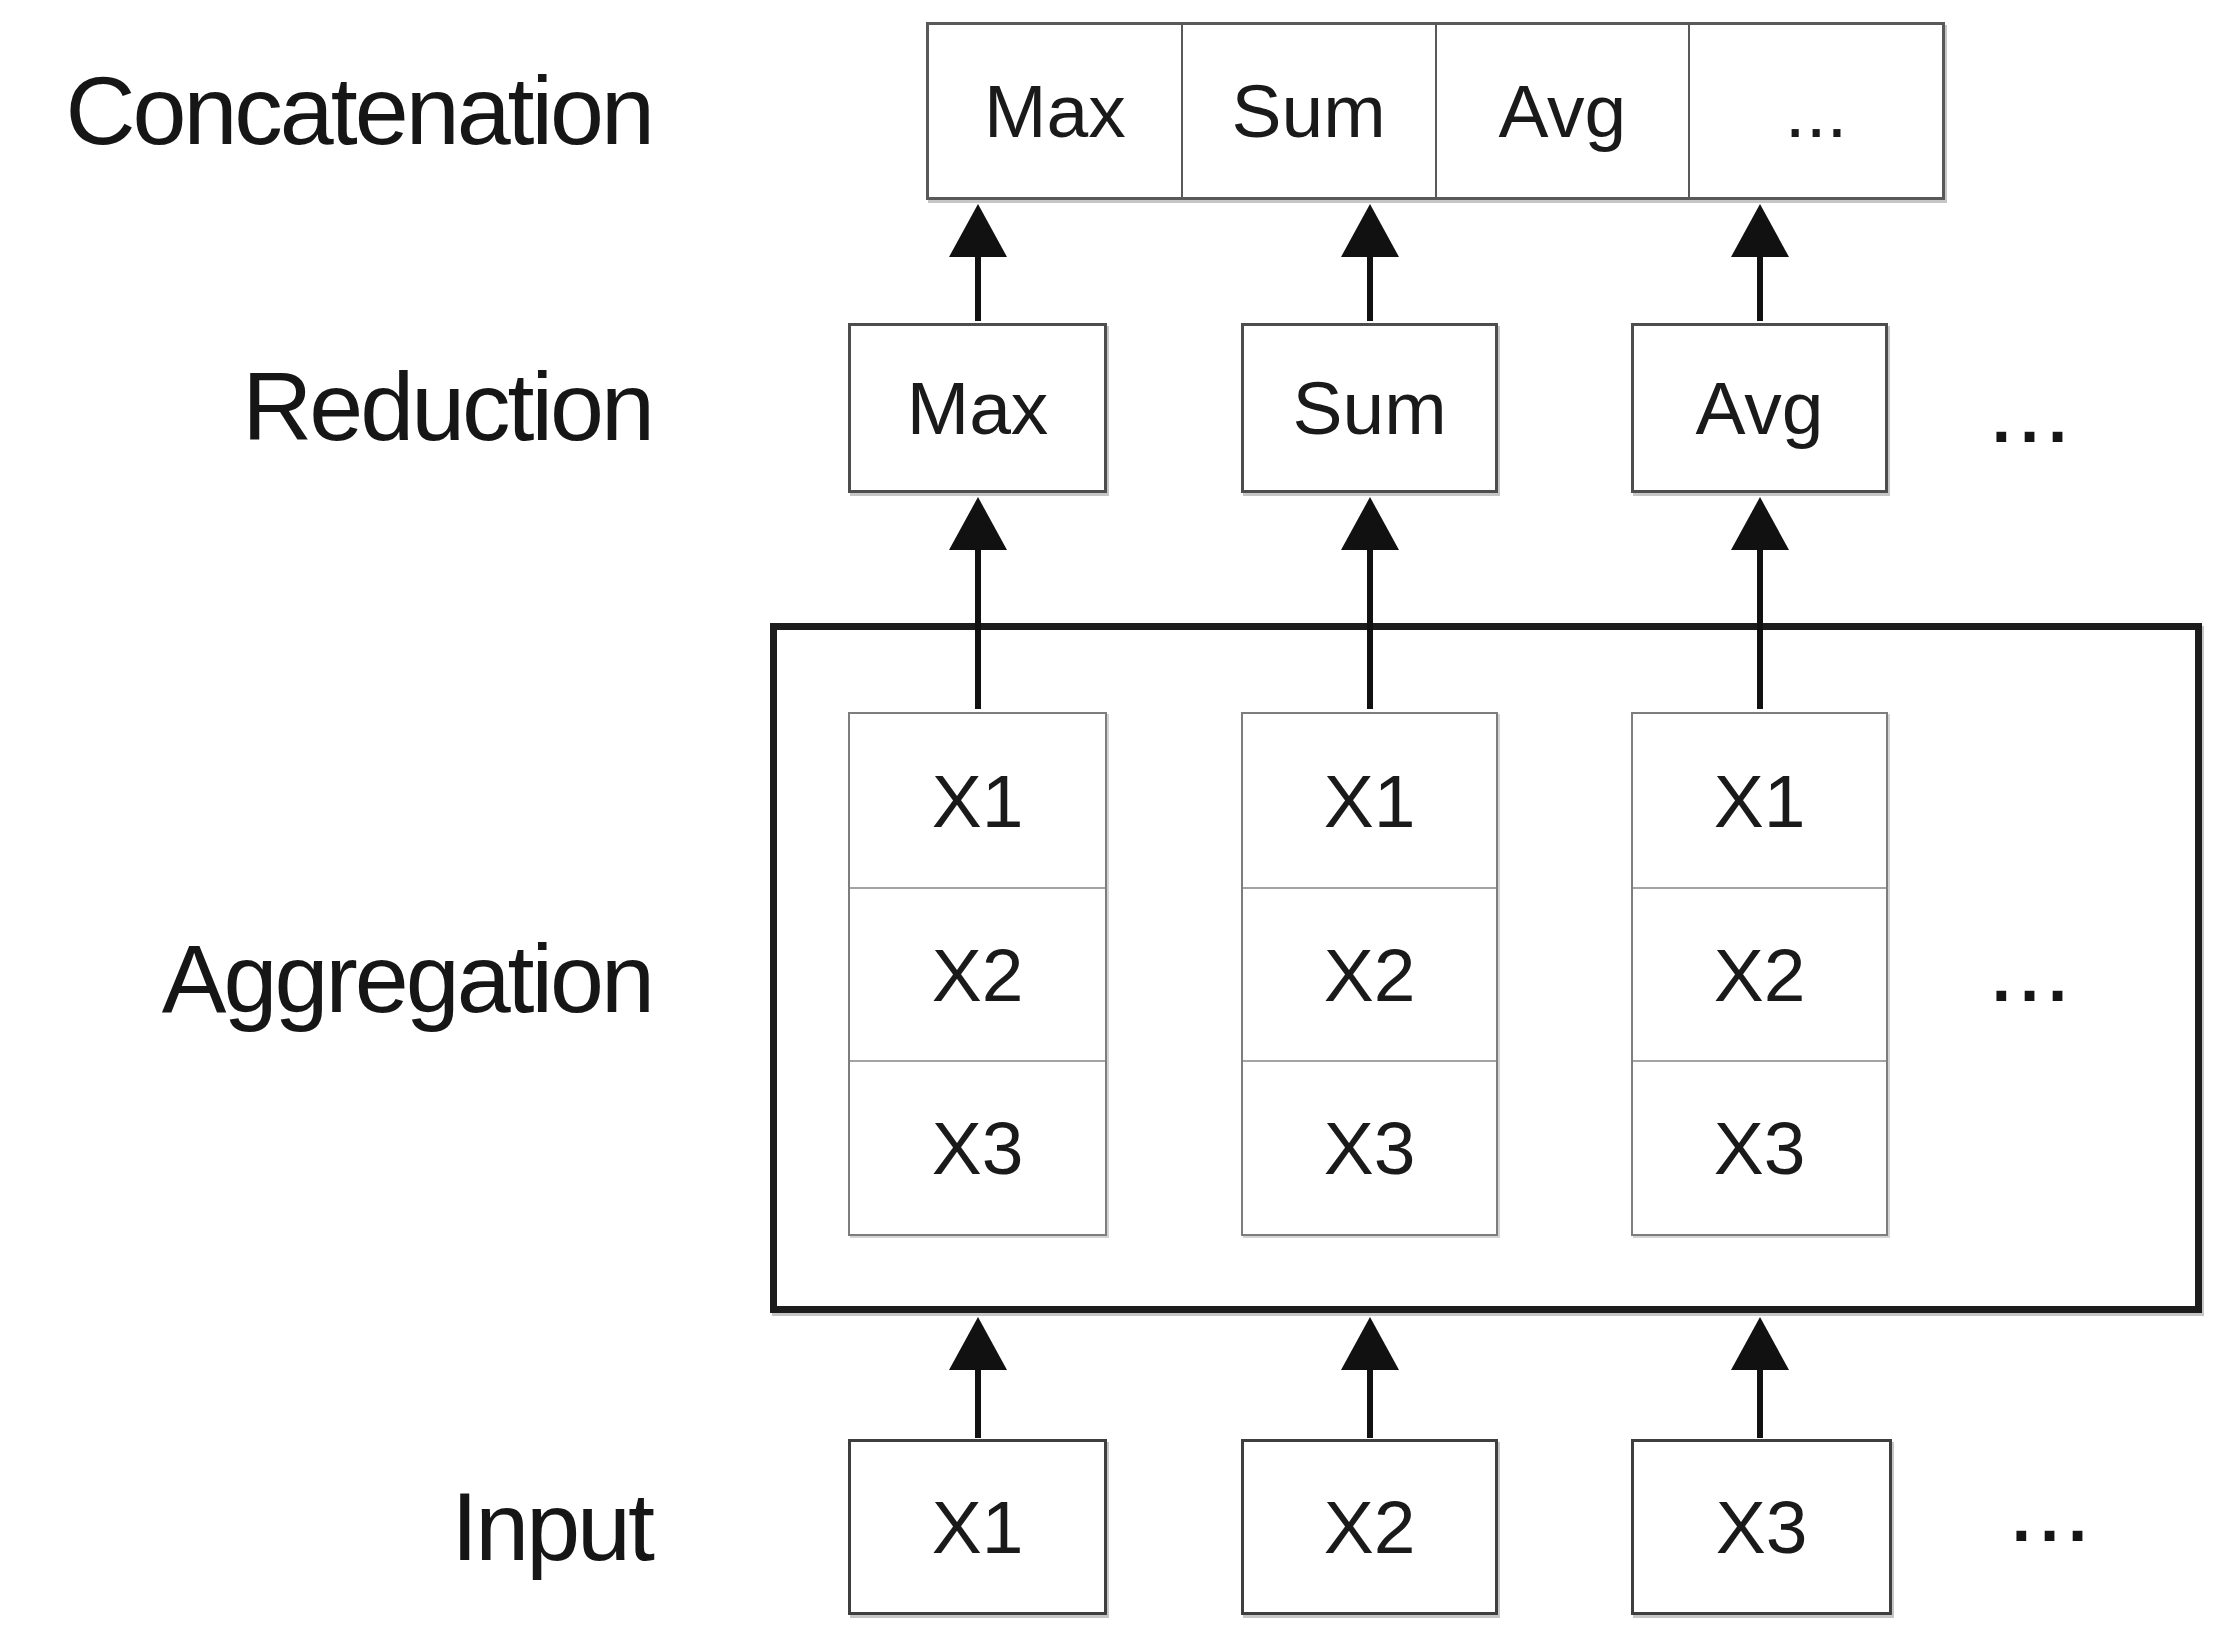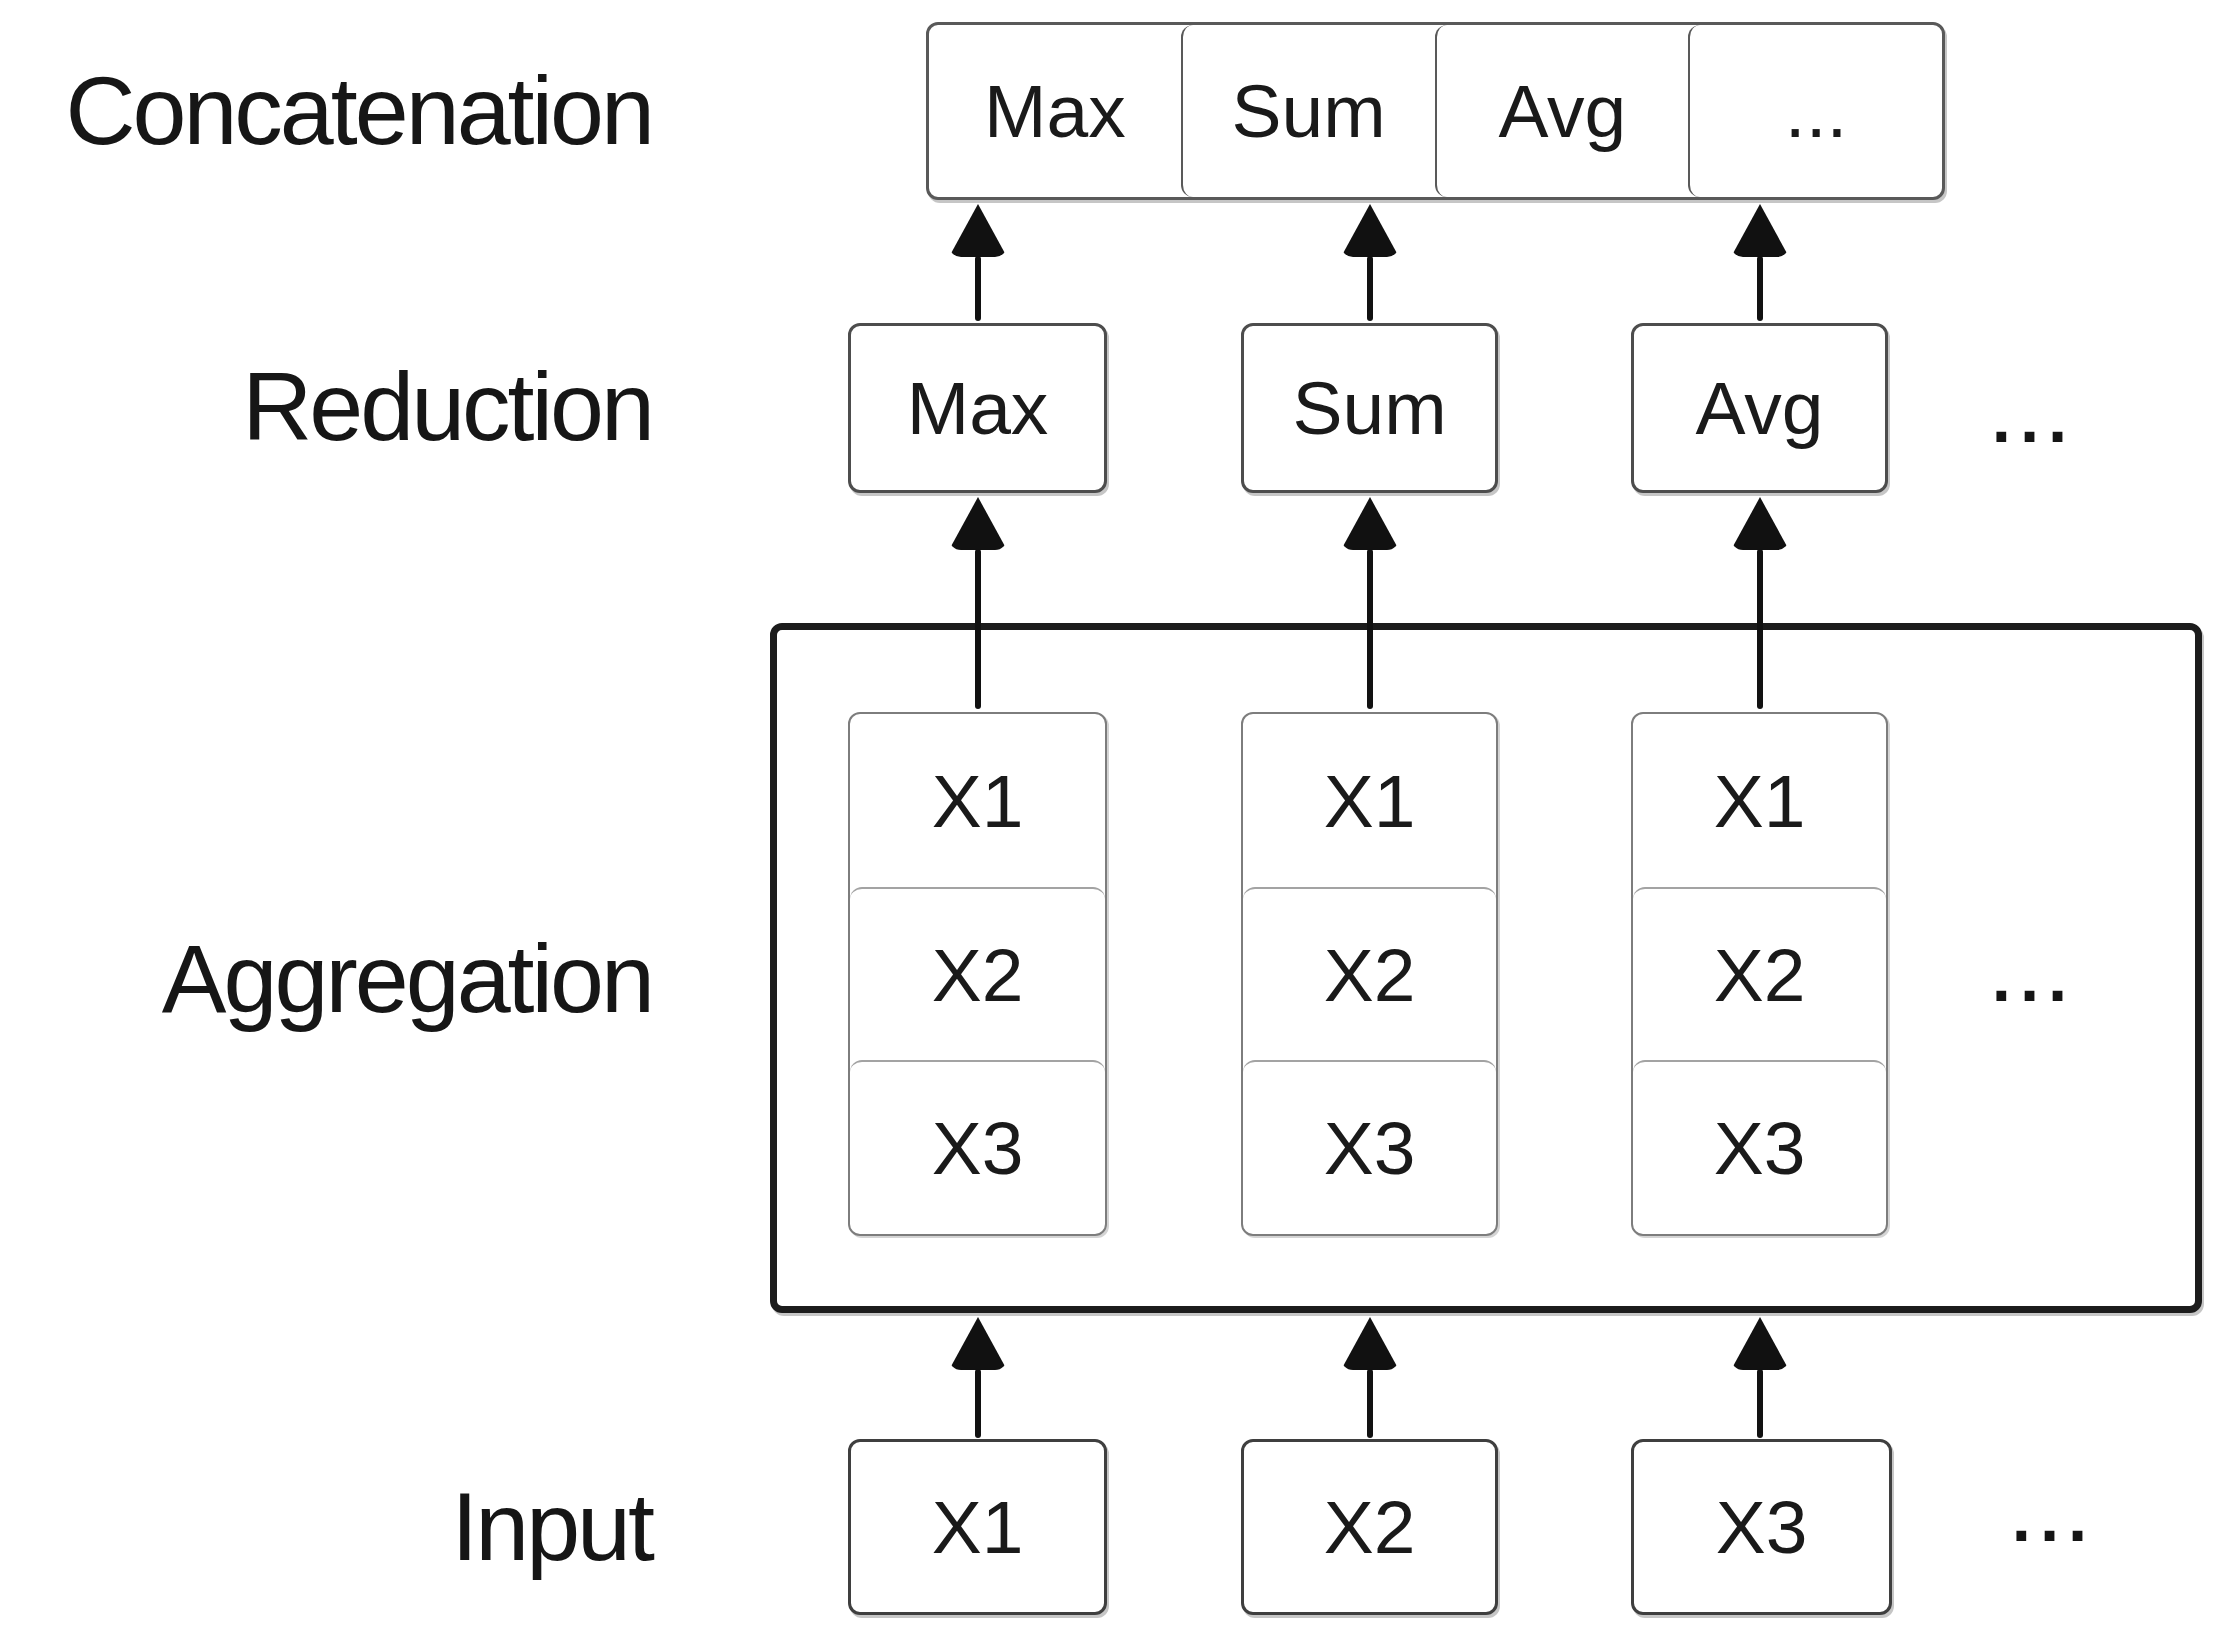--- a/index.html
+++ b/index.html
@@ -1,15 +1,15 @@
 <!DOCTYPE html>
 <html><head>
 <meta charset="utf-8">
 <style>
-  * { box-sizing: border-box; margin: 0; padding: 0; border-radius: 12px; }
+  * { box-sizing: border-box; margin: 0; padding: 0; }
   html, body { background: #ffffff; }
   .canvas {
     position: relative;
     width: 2232px;
     height: 1645px;
     background: #ffffff;
     font-family: "Liberation Sans", sans-serif;
     color: #1a1a1a;
     overflow: hidden;
   }

